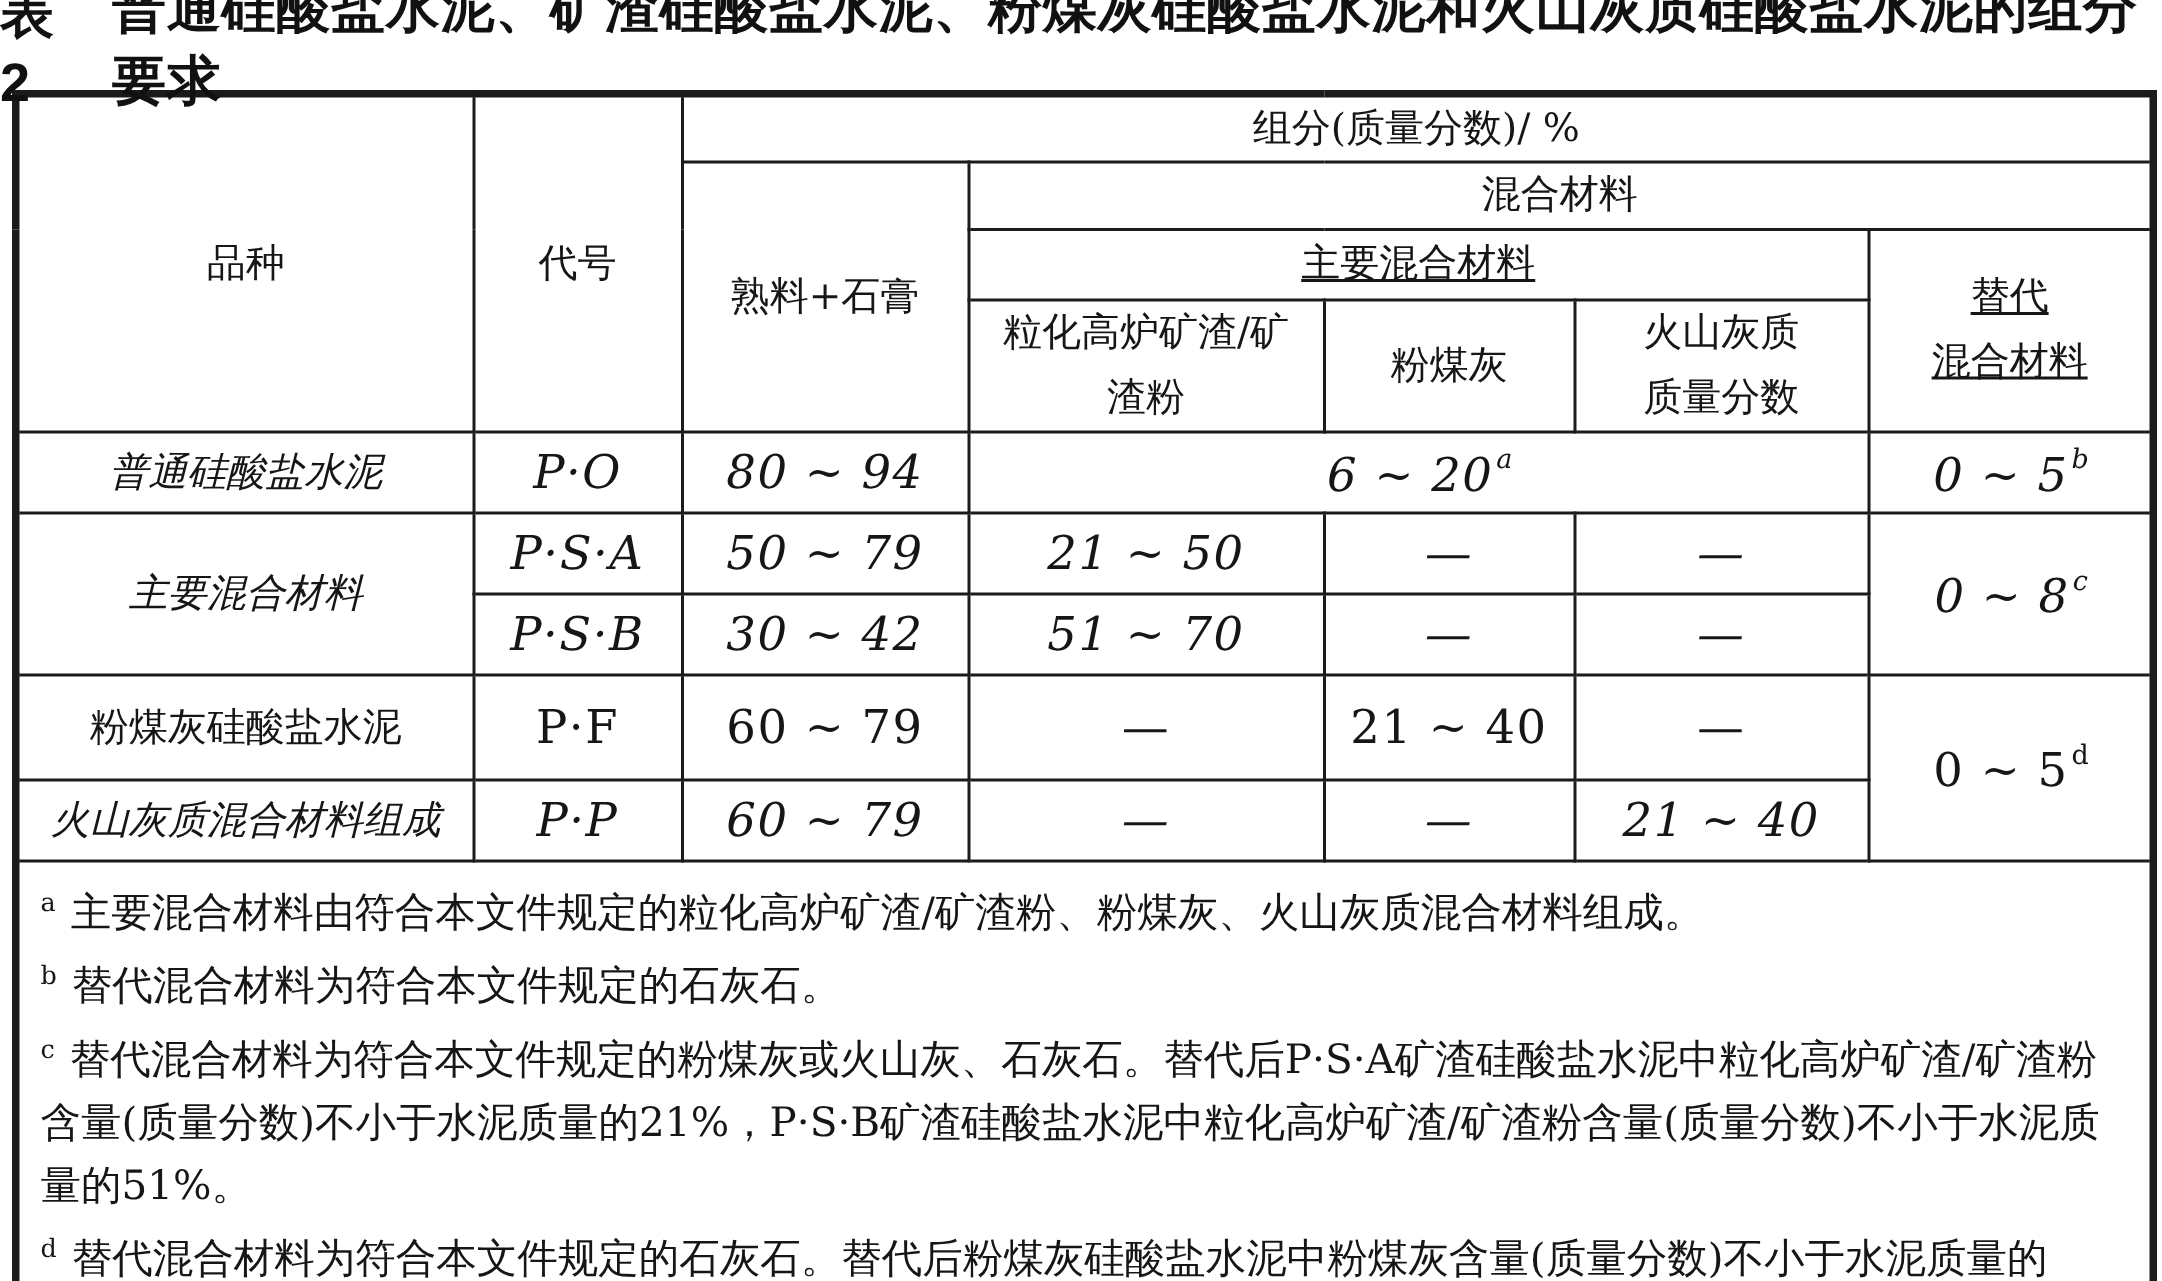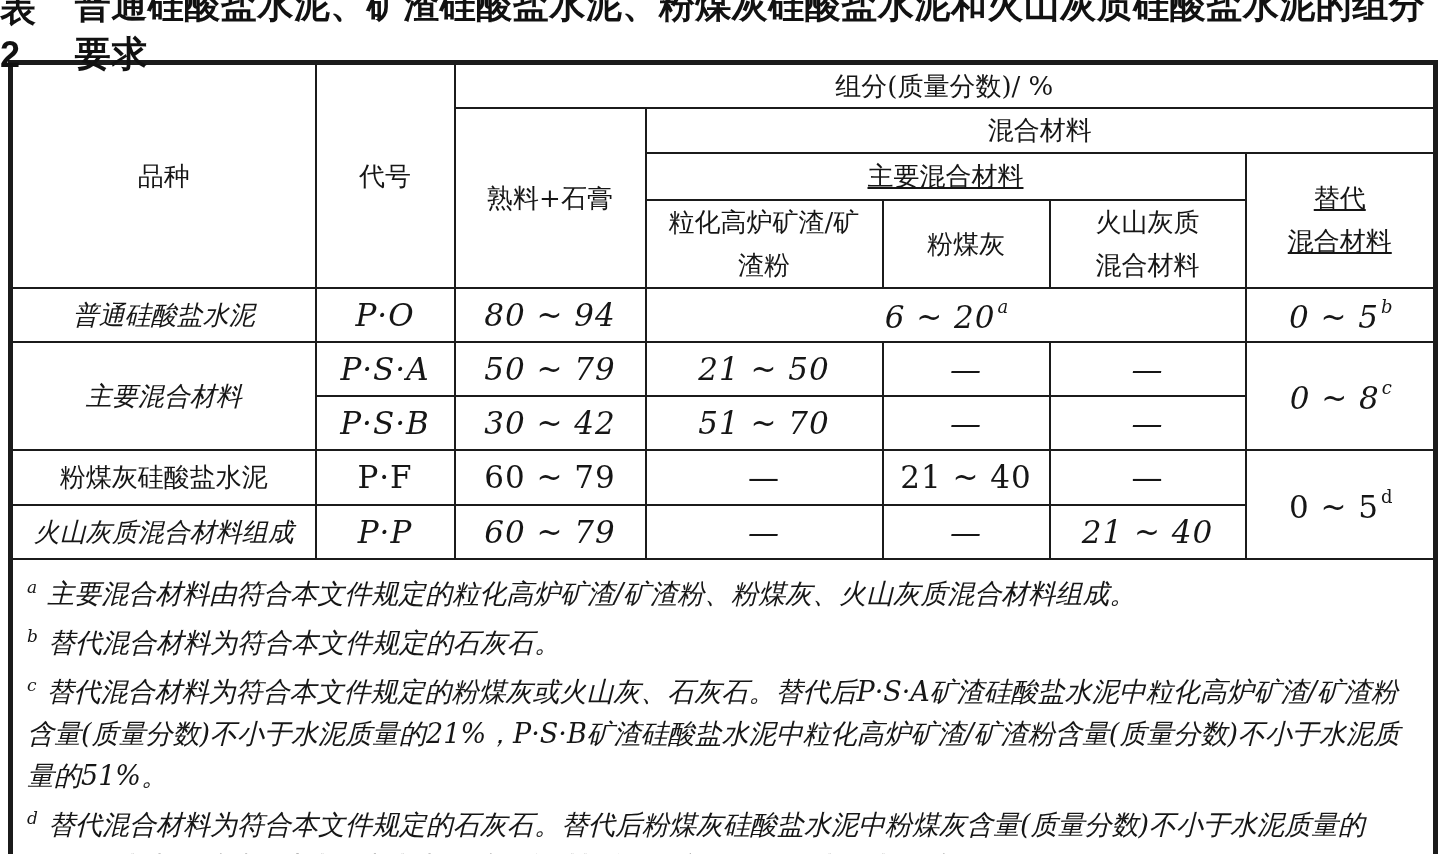--- a/index.html
+++ b/index.html
@@ -38,40 +38,40 @@
     vertical-align: middle;
     font-size: 26px;
     padding: 0 4px;
     line-height: 40px;
     overflow: hidden;
   }
   .h45 { height: 45px; }
   .h47 { height: 47px; text-decoration: underline; }
   .h88 { height: 88px; }
   .h54 { height: 54px; font-style: italic; }
-  .h55 { height: 55px; }
+  .h55 { height: 70px; }
   td.num { font-size: 31px; letter-spacing: 1px; }
   td.pre { white-space: pre-line; line-height: 43px; }
   td.wrap { word-break: break-all; line-height: 43px; padding: 0 16px; border-radius: 30px; }
   sup.cell-sup {
     font-size: 18px;
     letter-spacing: 0;
     vertical-align: super;
     position: relative;
     top: -4px;
     left: 2px;
   }
   td.fn-cell {
     text-align: left;
     vertical-align: top;
     padding: 6px 10px 0 14px;
     font-size: 27px;
     line-height: 42px;
   }
-  .fn-line { text-align: left; font-style: italic; }
+  .fn-line { text-align: left; }
   .fn-line sup {
     font-size: 17px;
     vertical-align: super;
     margin-right: 10px;
   }
 </style>
 </head>
 <body>
 
 <div class="doc-title">
@@ -105,21 +105,21 @@
   <tr class="h47">
     <td colspan="3">主要混合材料</td>
     <td rowspan="2" class="pre">替代
 混合材料</td>
   </tr>
 
   <tr class="h88">
     <td class="wrap">粒化高炉矿渣/矿渣粉</td>
     <td>粉煤灰</td>
     <td class="pre">火山灰质
-混合材料</td>
+质量分数</td>
   </tr>
 
   <tr class="h54">
     <td>普通硅酸盐水泥</td>
     <td class="num">P·O</td>
     <td class="num">80 ~ 94</td>
     <td class="num" colspan="3"><span>6 ~ 20</span><sup class="cell-sup">a</sup></td>
     <td class="num"><span>0 ~ 5</span><sup class="cell-sup">b</sup></td>
   </tr>
 

